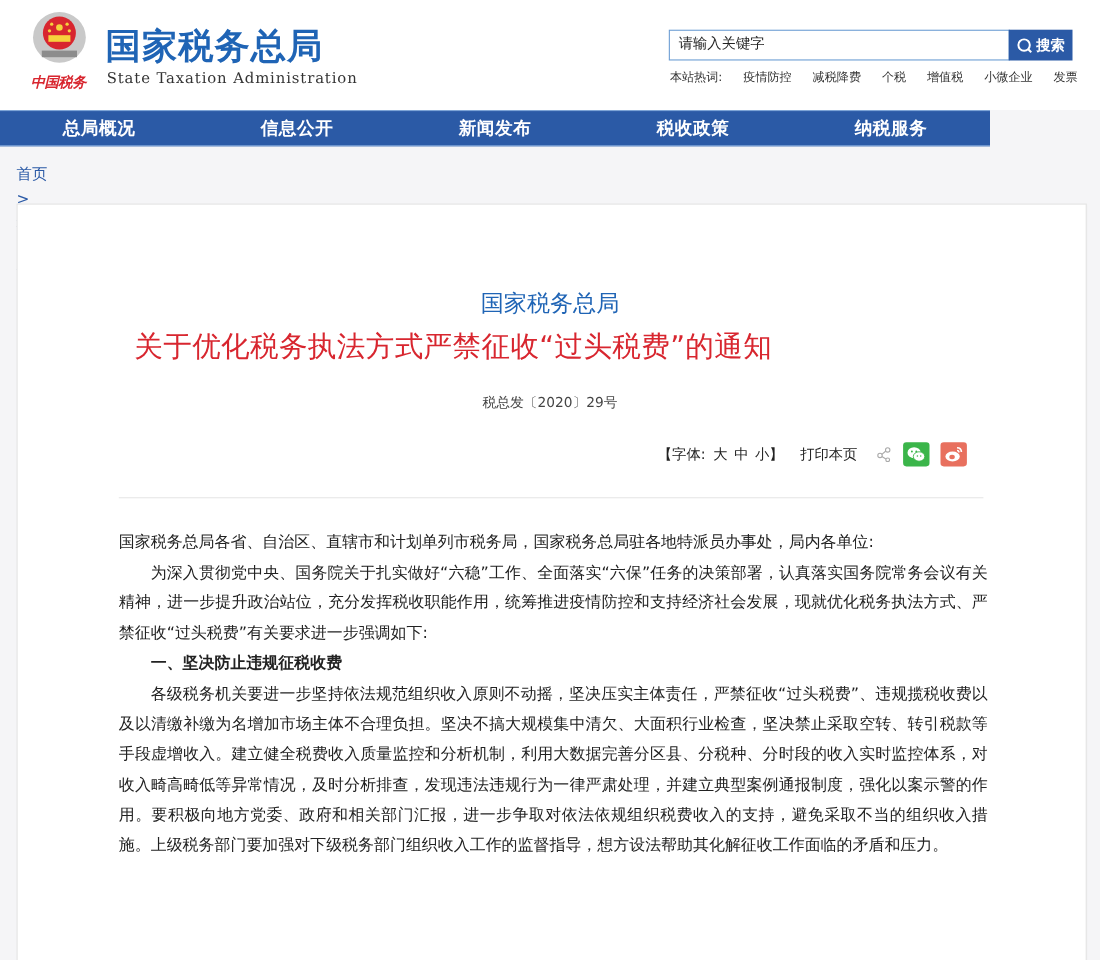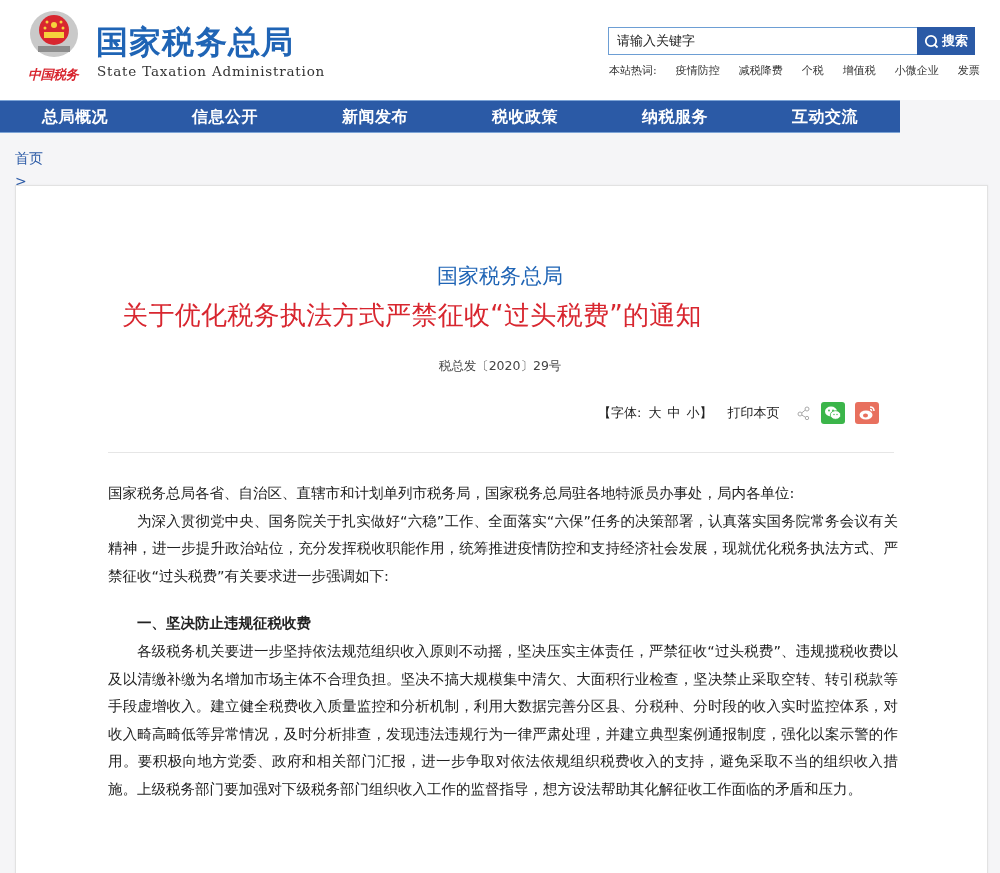--- a/index.html
+++ b/index.html
@@ -99,21 +99,21 @@
     .divider {
       position: absolute; left: 108px; top: 452px; width: 786px; height: 1px;
       background: #e6e6e6;
     }
     .body {
       position: absolute; left: 108px; top: 480px; width: 790px;
       font-size: 14.5px; line-height: 27.6px; color: #222;
     }
     .body p { text-align: justify; }
     .body p.indent { text-indent: 2em; }
-    .body p.heading { text-indent: 2em; font-weight: bold; margin-top: 20px; }
+    .body p.heading { text-indent: 2em; font-weight: bold; }
   </style>
 </head>
 <body>
 
 <div class="header">
   <svg class="logo-emblem" viewBox="0 0 52 52">
     <ellipse cx="26" cy="26" rx="24" ry="23" fill="#c9c9c9"></ellipse>
     <ellipse cx="26" cy="22" rx="15" ry="15" fill="#d8262f"></ellipse>
     <circle cx="26" cy="17" r="3" fill="#f6d23c"></circle>
     <circle cx="19" cy="14" r="1.5" fill="#f6d23c"></circle>
@@ -146,21 +146,20 @@
     <span class="kw">发票</span>
   </div>
 </div>
 
 <div class="nav">
   <div class="nav-item">总局概况</div>
   <div class="nav-item">信息公开</div>
   <div class="nav-item">新闻发布</div>
   <div class="nav-item">税收政策</div>
   <div class="nav-item">纳税服务</div>
-  <div class="nav-item">互动交流</div>
 </div>
 
 <div class="breadcrumb">
   <span>首页</span>
   <span class="sep">&gt;</span>
   <span>税收政策</span>
   <span class="sep">&gt;</span>
   <span>最新文件</span>
 </div>
 

